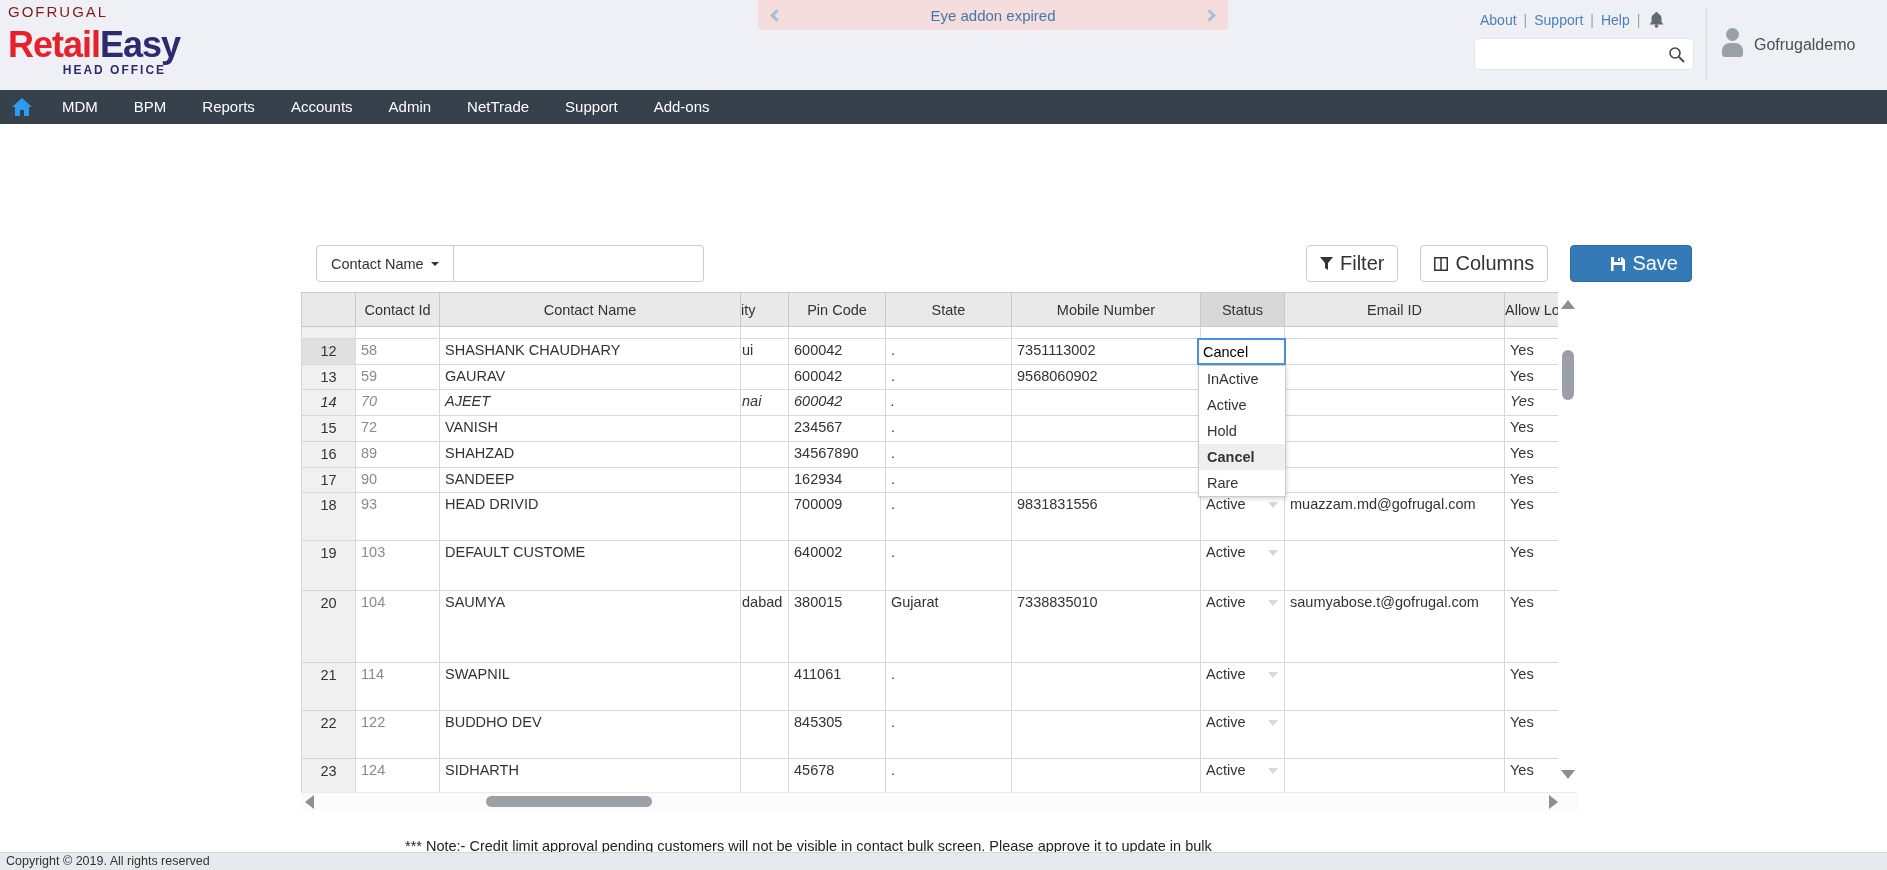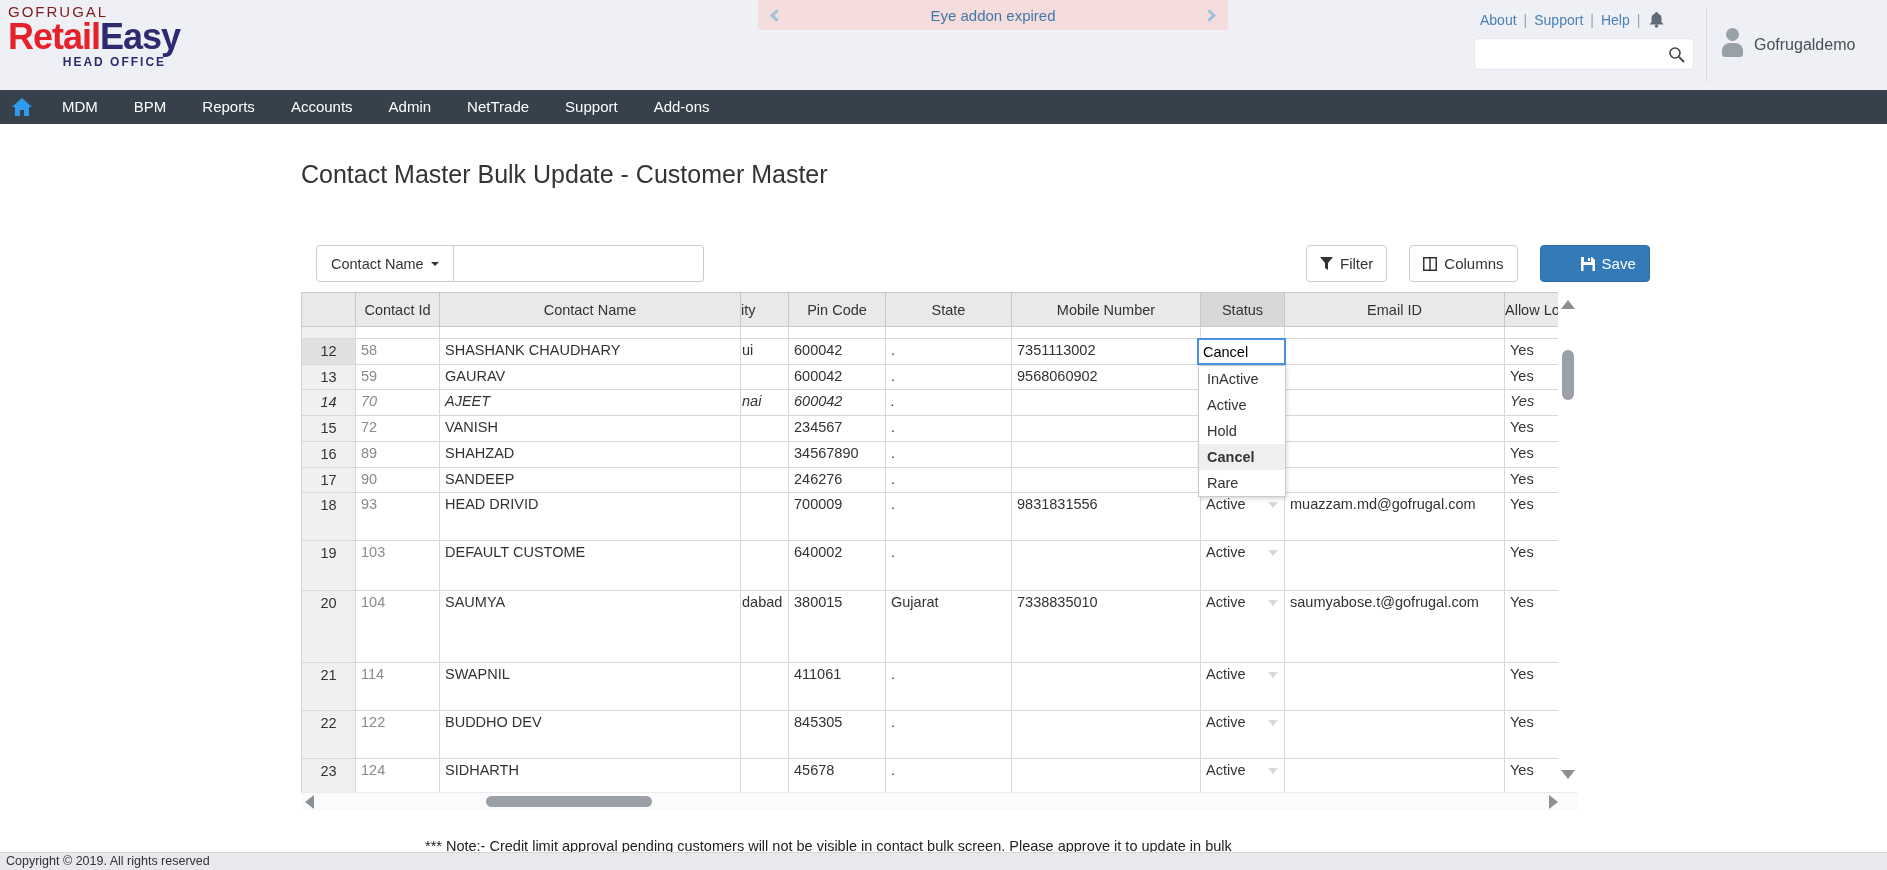--- a/index.html
+++ b/index.html
@@ -4,21 +4,21 @@
 <style>
   * { margin:0; padding:0; box-sizing:border-box; }
   html,body { background:#fff; }
   #app { position:relative; width:1887px; height:870px; overflow:hidden; background:#fff;
          font-family:"Liberation Sans", sans-serif; color:#333; }
 
   
   .top { position:absolute; left:0; top:0; width:1887px; height:90px; background:#eef0f5; }
   .logo { position:absolute; left:8px; top:4px; line-height:1; }
   .logo .brand { font-size:15px; font-weight:normal; color:#7f1d1d; letter-spacing:2px; }
-  .logo .product { font-size:36px; font-weight:bold; letter-spacing:-1px; margin-top:0; }
+  .logo .product { font-size:36px; font-weight:bold; letter-spacing:-1px; margin-top:8px; }
   .logo .p1 { color:#e62129; } .logo .p2 { color:#2d2a70; }
   .logo .tagline { font-size:12px; font-weight:bold; color:#2d2a70; letter-spacing:2px; text-align:right; margin-top:1px; padding-right:14px;}
 
   .banner { position:absolute; left:758px; top:0; width:470px; height:30px; background:#f5dcdd;
             border-radius:0 0 4px 4px; display:flex; align-items:center; justify-content:space-between; padding:0 14px; }
   .banner-text { color:#4079a8; font-size:15px; flex:1; text-align:center; }
   .chev { width:9px; height:9px; border-left:3px solid #9fc0de; border-bottom:3px solid #9fc0de; display:inline-block; cursor:pointer; }
   .chev.left  { transform:rotate(45deg); }
   .chev.right { transform:rotate(-135deg); }
 
@@ -43,21 +43,21 @@
   
   .page-title { position:absolute; left:301px; top:160px; font-size:25px; color:#333; }
 
   .input-group { position:absolute; left:316px; top:245px; height:37px; display:flex; }
   .ig-btn { height:37px; padding:0 14px; background:#fff; border:1px solid #ccc; border-radius:4px 0 0 4px;
             font-size:14.5px; color:#333; display:flex; align-items:center; gap:7px; cursor:pointer; }
   .caret-down { width:0; height:0; border-left:4px solid transparent; border-right:4px solid transparent; border-top:4px solid #333; display:inline-block; }
   .ig-input { width:250px; height:37px; border:1px solid #ccc; border-left:0; border-radius:0 4px 4px 0; outline:none; padding:0 8px; font-size:14px; font-family:"Liberation Sans",sans-serif;}
 
   .toolbar { position:absolute; left:1306px; top:245px; display:flex; gap:22px; }
-  .btn { height:37px; padding:0 13px; border:1px solid #ccc; border-radius:4px; background:#fff; font-size:15px; color:#333;
+  .btn { height:37px; padding:0 13px; border:1px solid #ccc; border-radius:4px; background:#fff; font-size:20px; color:#333;
          display:flex; align-items:center; gap:7px; cursor:pointer; font-family:"Liberation Sans",sans-serif;justify-content:center;}
   .btn.primary { background:#337ab7; border-color:#2e6da4; color:#fff;padding-left:40px; }
 
   
   .grid-wrap { position:absolute; left:301px; top:292px; width:1257px; height:500px; overflow:hidden; }
   table.grid { border-collapse:collapse; table-layout:fixed; width:1257px; }
   .grid th { background:#e9e9e9; border:1px solid #c9c9c9; font-weight:normal; font-size:14.5px; color:#333;
              height:34px; text-align:center; overflow:hidden; white-space:nowrap; }
   .grid th.sel-col { background:#d8d8d8; }
   .grid th.clip-left { text-align:left; padding-left:0; }
@@ -84,21 +84,21 @@
   .vscroll { position:absolute; left:1558px; top:292px; width:20px; height:500px; }
   .tri-up    { width:0;height:0;border-left:7px solid transparent;border-right:7px solid transparent;border-bottom:9px solid #8a8f96; position:absolute; left:3px; top:8px; cursor:pointer;}
   .tri-down  { width:0;height:0;border-left:7px solid transparent;border-right:7px solid transparent;border-top:9px solid #8a8f96; position:absolute; left:3px; top:478px; cursor:pointer;}
   .vthumb { position:absolute; left:4px; top:58px; width:12px; height:50px; border-radius:6px; background:#9aa0a6; cursor:grab;}
   .hscroll { position:absolute; left:301px; top:792px; width:1277px; height:18px; background:#fbfbfb; border-top:1px solid #ececec;}
   .tri-left  { width:0;height:0;border-top:7px solid transparent;border-bottom:7px solid transparent;border-right:9px solid #8a8f96; position:absolute; left:4px; top:2px; cursor:pointer;}
   .tri-right { width:0;height:0;border-top:7px solid transparent;border-bottom:7px solid transparent;border-left:9px solid #8a8f96; position:absolute; left:1248px; top:2px; cursor:pointer;}
   .hthumb { position:absolute; left:185px; top:3px; width:166px; height:11px; border-radius:6px; background:#9aa0a6; cursor:grab;}
 
   
-  .note { position:absolute; left:405px; top:838px; font-size:14.5px; color:#222; z-index:1;margin-left:20px; }
+  .note { position:absolute; left:405px; top:838px; font-size:14.5px; color:#222; z-index:1; }
   .footer { position:absolute; left:0; top:852px; width:1887px; height:24px; background:#e7e9ec; border-top:1px solid #d5d7da;
             font-size:12.5px; color:#333; line-height:17px; padding-left:6px; z-index:2; }
 
   svg { display:block; }
 </style>
 </head>
 <body>
 
 <div id="app">
 
@@ -160,21 +160,20 @@
   <span class="item">MDM</span>
       <span class="item">BPM</span>
       <span class="item">Reports</span>
       <span class="item">Accounts</span>
       <span class="item">Admin</span>
       <span class="item">NetTrade</span>
       <span class="item">Support</span>
       <span class="item">Add-ons</span>
     </div>
 
-  <div class="page-title">Contact Master Bulk Update - Customer Master</div>
 
   <div class="input-group">
     <button class="ig-btn">
       <span>Contact Name</span>
       <span class="caret-down"></span>
     </button>
     <input class="ig-input" value="" style="">
   </div>
 
   <div class="toolbar">
@@ -301,21 +300,21 @@
             <td></td>
             <td class="status-cell"></td>
             <td></td>
             <td>Yes</td>
           </tr>
           <tr style="height: 25px;">
             <td class="rownum">17</td>
             <td class="cid">90</td>
             <td>SANDEEP</td>
             <td class="city"></td>
-            <td>246276</td>
+            <td>162934</td>
             <td>.</td>
             <td></td>
             <td class="status-cell"></td>
             <td></td>
             <td>Yes</td>
           </tr>
           <tr style="height: 48px;">
             <td class="rownum">18</td>
             <td class="cid">93</td>
             <td>HEAD DRIVID</td>

